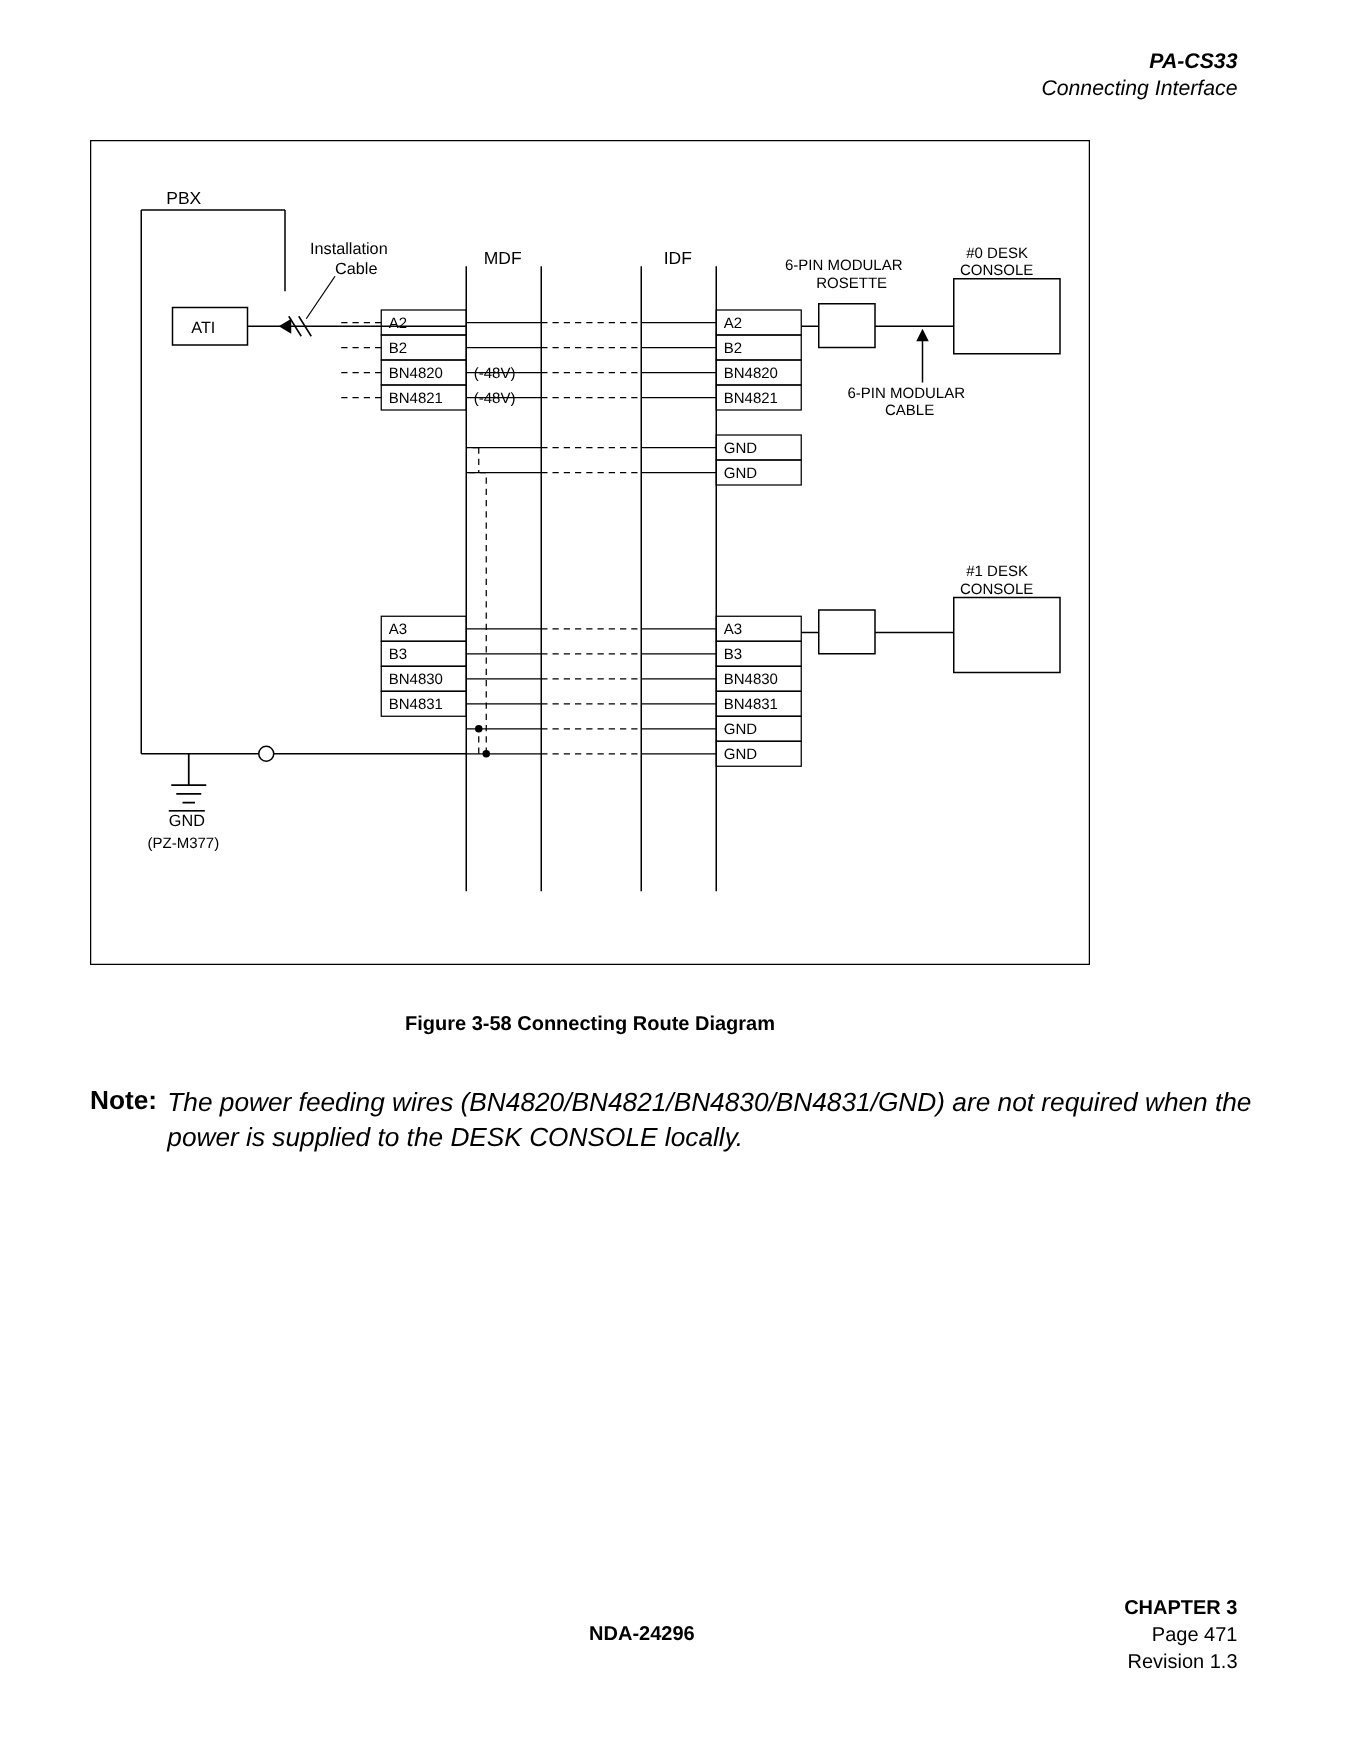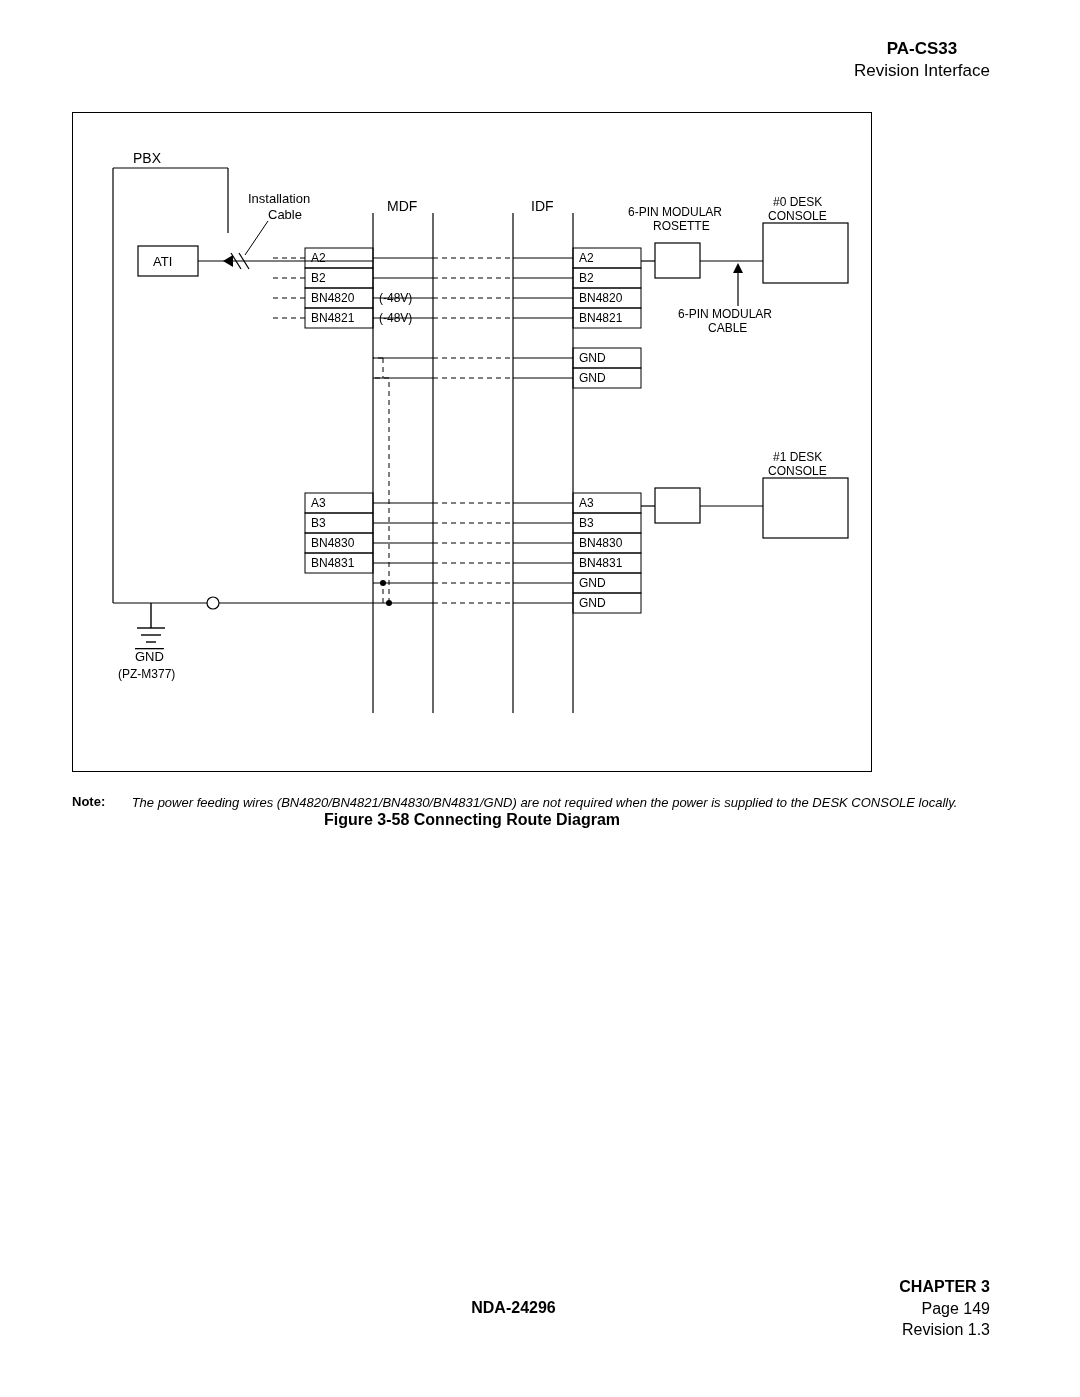--- a/index.html
+++ b/index.html
@@ -1,38 +1,38 @@
 <!DOCTYPE html>
 <html><head>
 <meta charset="utf-8">
 <style>
   * { box-sizing: border-box; margin: 0; padding: 0; }
   html, body { width: 1080px; height: 1397px; background: #fff; font-family: Arial, Helvetica, sans-serif; color: #000; }
   .page { position: relative; width: 1080px; height: 1397px; }
-  .hdr { position: absolute; right: 90px; top: 38px; text-align: center; font-size: 17px; line-height: 1.3; }
+  .hdr { position: absolute; right: 90px; top: 38px; text-align: right; font-size: 17px; line-height: 1.3; font-style: italic; }
   .hdr .tcode { font-weight: bold; }
   .figframe { position: absolute; left: 72px; top: 112px; width: 800px; height: 660px; border: 1.5px solid #000; padding-left: 36px; }
   .svgwrap { position: absolute; left: 0; top: 0; }
   .figcap { position: absolute; left: 72px; top: 811px; width: 800px; text-align: center; font-weight: bold; font-size: 16px; }
-  .note { position: absolute; left: 72px; top: 794px; width: 936px; font-size: 13px; }
+  .note { position: absolute; left: 72px; top: 869px; width: 936px; font-size: 21px; }
   .note .nl { font-weight: bold; display: inline-block; width: 56px; vertical-align: top; }
   .note .nt { font-style: italic; display: inline-block; width: 870px; vertical-align: top; line-height: 1.35; }
   .ftr-c { position: absolute; left: 0; width: 1027px; bottom: 80px; text-align: center; font-weight: bold; font-size: 16px; }
   .ftr-r { position: absolute; right: 90px; bottom: 56px; text-align: right; font-size: 16px; line-height: 1.35; }
   .ftr-r .chp { font-weight: bold; margin-left: 24px; }
   svg text { font-family: Arial, Helvetica, sans-serif; }
 </style>
 </head>
 <body>
 
 <div class="page">
 
   <div class="hdr">
     <div class="tcode">PA-CS33</div>
-    <div>Revision Interface</div>
+    <div>Connecting Interface</div>
   </div>
 
   <div class="figframe">
     <svg class="svgwrap" width="800" height="660" viewBox="0 0 800 660">
 
       <g stroke="#000" stroke-width="1.2" fill="none">
 
         <line x1="300" y1="100" x2="300" y2="600"></line>
         <line x1="360" y1="100" x2="360" y2="600"></line>
 
@@ -223,17 +223,17 @@
   <div class="figcap">Figure 3-58   Connecting Route Diagram</div>
 
   <div class="note">
     <span class="nl">Note:</span>
     <span class="nt">The power feeding wires (BN4820/BN4821/BN4830/BN4831/GND) are not required when the power is supplied to the DESK CONSOLE locally.</span>
   </div>
 
   <div class="ftr-c">NDA-24296</div>
   <div class="ftr-r">
     <div class="chp">CHAPTER 3</div>
-    <div>Page 149</div>
+    <div>Page 471</div>
     <div>Revision 1.3</div>
   </div>
 
 </div>
 
 </body></html>

